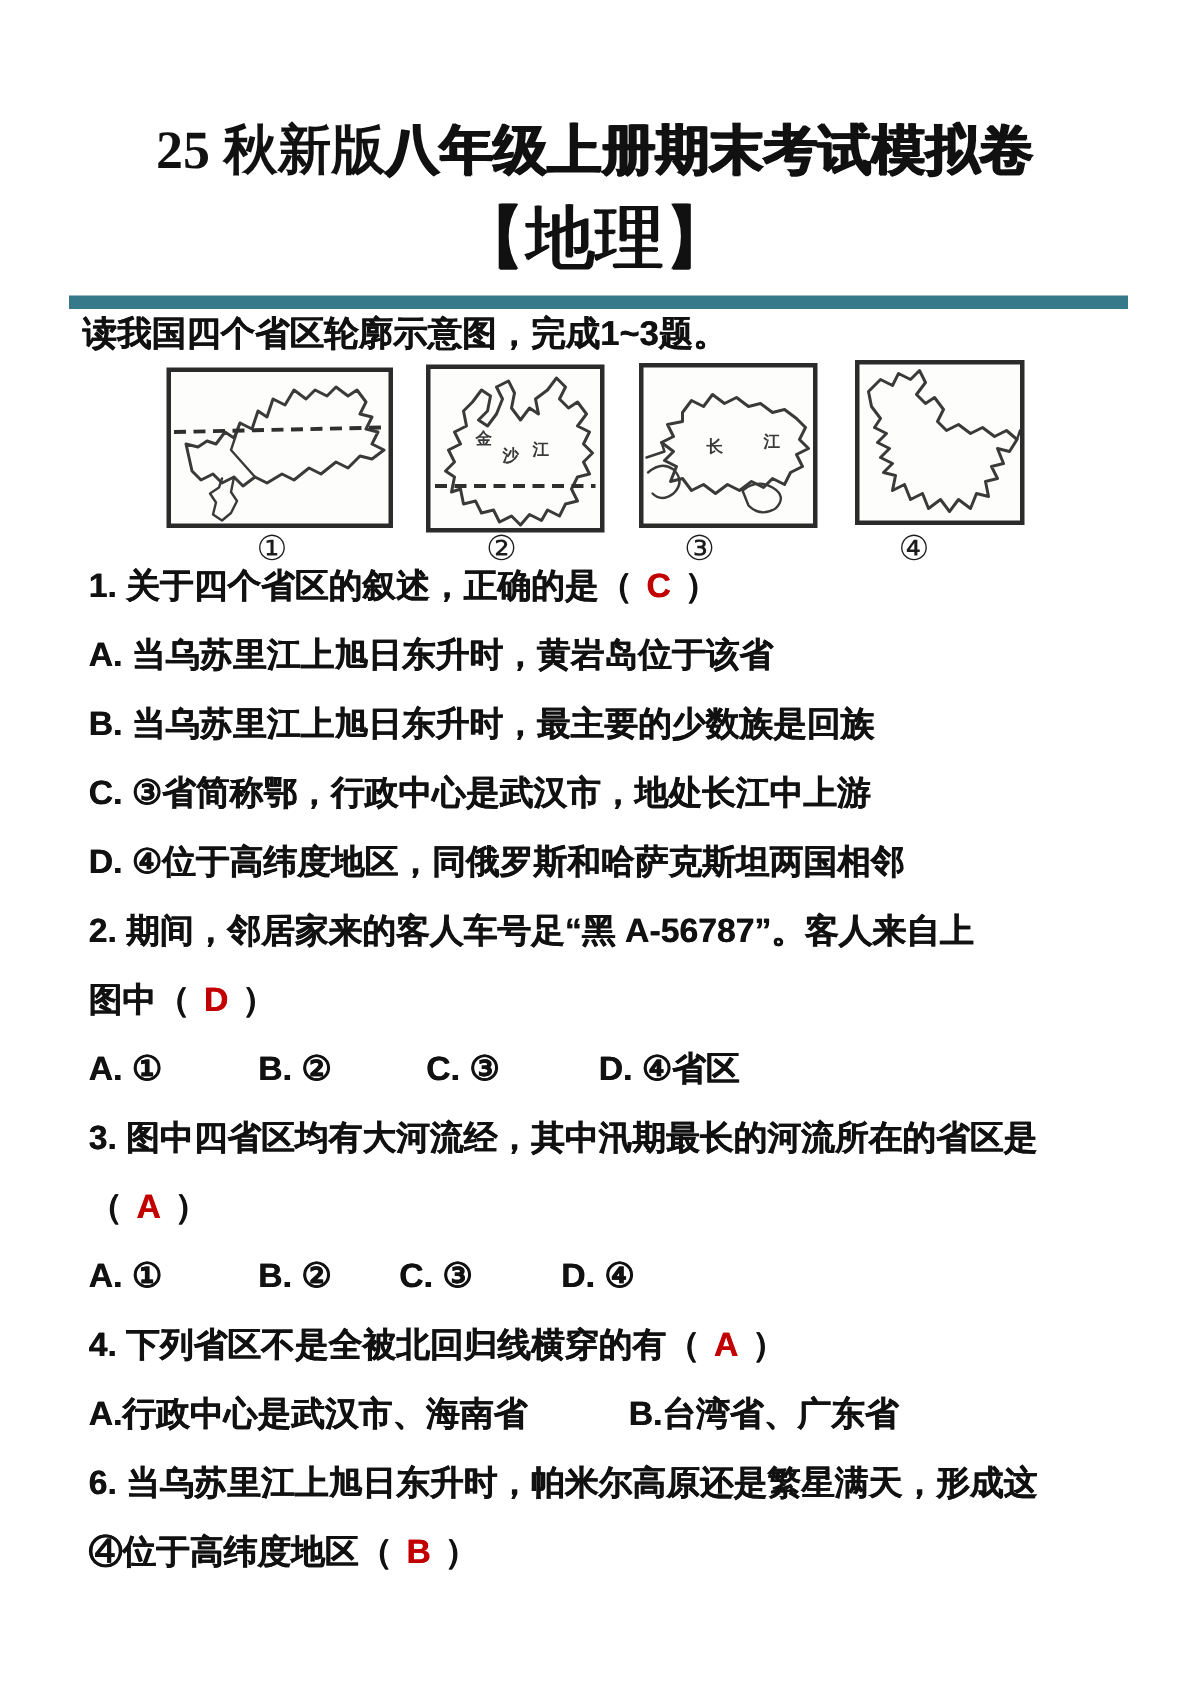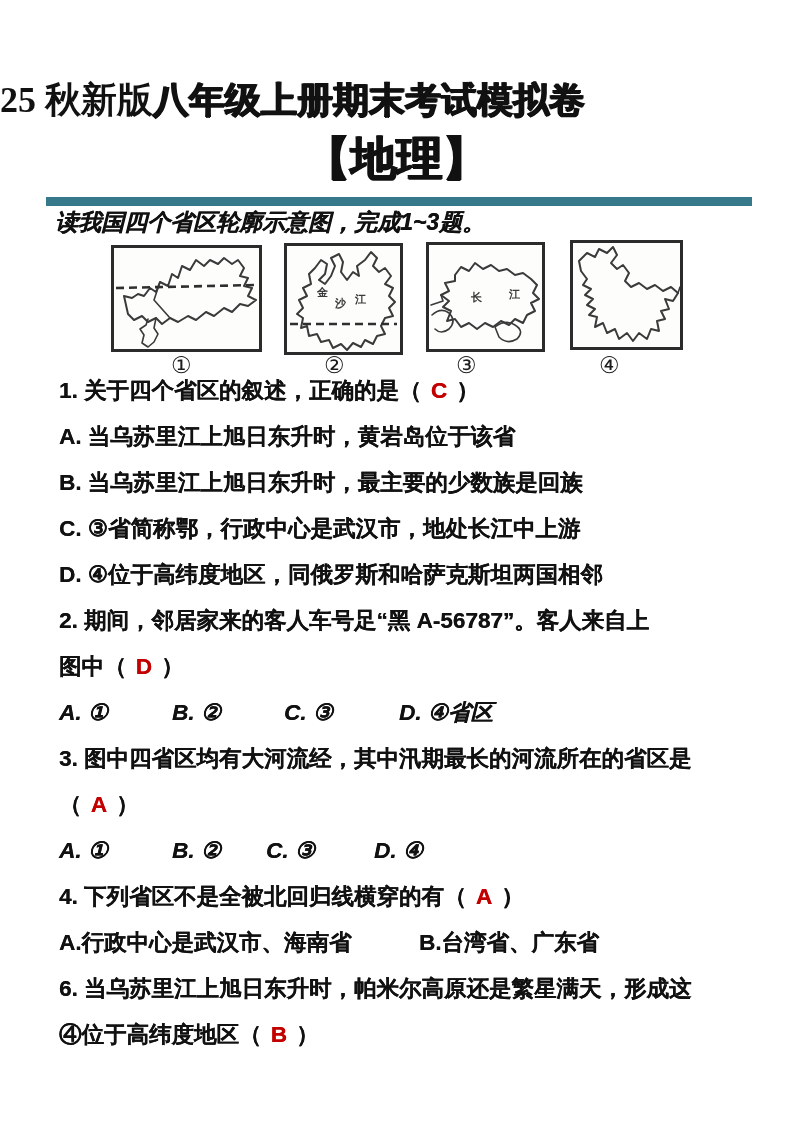--- a/index.html
+++ b/index.html
@@ -1,30 +1,30 @@
 <!DOCTYPE html>
 <html><head>
 <meta charset="utf-8">
 <style>
   html,body{margin:0;padding:0;background:#ffffff;}
   .page{position:relative;width:793px;height:1122px;margin:0 auto;background:#ffffff;
         font-family:"Liberation Sans",sans-serif;color:#111;overflow:hidden;}
 
   
-  .title-line{position:absolute;top:76px;left:0;width:100%;
+  .title-line{position:absolute;top:76px;left:0;width:100%;text-align:center;
               font-size:36px;font-weight:bold;white-space:nowrap;}
   .title-prefix{font-family:"Liberation Serif",serif;font-weight:700;}
   .heavy{font-weight:900;text-shadow:0.9px 0 currentColor,-0.9px 0 currentColor,0 0.6px currentColor;}
   .subtitle{position:absolute;top:128px;left:0;width:100%;text-align:center;
-            font-size:46px;font-weight:700;}
+            font-size:46px;font-weight:400;}
   .accent-bar{position:absolute;top:197px;left:46px;width:706px;height:9px;}
 
   
   .intro{position:absolute;top:207px;left:55px;font-size:23px;font-weight:bold;
-         text-shadow:0.4px 0 currentColor;white-space:nowrap;font-style:italic;}
+         text-shadow:0.4px 0 currentColor;white-space:nowrap;}
 
   
   .maps-row{position:absolute;top:240px;left:111px;width:580px;height:145px;}
   .map-box{position:absolute;border:3px solid #2b2b2b;background:#fdfdfc;}
   .map-box svg{display:block;}
   .m1{left:0;top:5px;}
   .m2{left:173px;top:3px;}
   .m3{left:315px;top:2px;}
   .m4{left:459px;top:0;}
   .map-label{position:absolute;top:112px;font-size:23px;font-weight:normal;color:#1c1c1c;}
@@ -32,21 +32,21 @@
   .outline{fill:none;stroke:#3a3a3a;stroke-width:2;stroke-linejoin:round;stroke-linecap:round;}
   .thin{stroke-width:1.6;}
   .dash{fill:none;stroke:#2f2f2f;stroke-width:2.6;stroke-dasharray:8 5;stroke-linecap:butt;}
   .map-text{font-family:"Liberation Sans",sans-serif;font-size:11px;fill:#3a3a3a;font-weight:bold;}
 
   
   .qlines{position:absolute;top:366px;left:55px;width:705px;}
   .ln{margin:4px;line-height:42px;font-size:22.5px;font-weight:bold;white-space:nowrap;
       text-shadow:0.35px 0 currentColor;}
   .ans{padding:0 3px;font-weight:900;}
-  .opt{display:inline-block;font-style:italic;}
+  .opt{display:inline-block;}
   .w113{width:113px;} .w112{width:112px;} .w115{width:115px;} .w94{width:94px;} .w108{width:108px;}
   .col1{display:inline-block;width:360px;}
 </style>
 </head>
 <body>
 
 <div class="page">
 
   <div class="title-line">
     <span class="title-prefix">25 秋新版</span><span class="heavy">八年级上册期末考试模拟卷</span>

